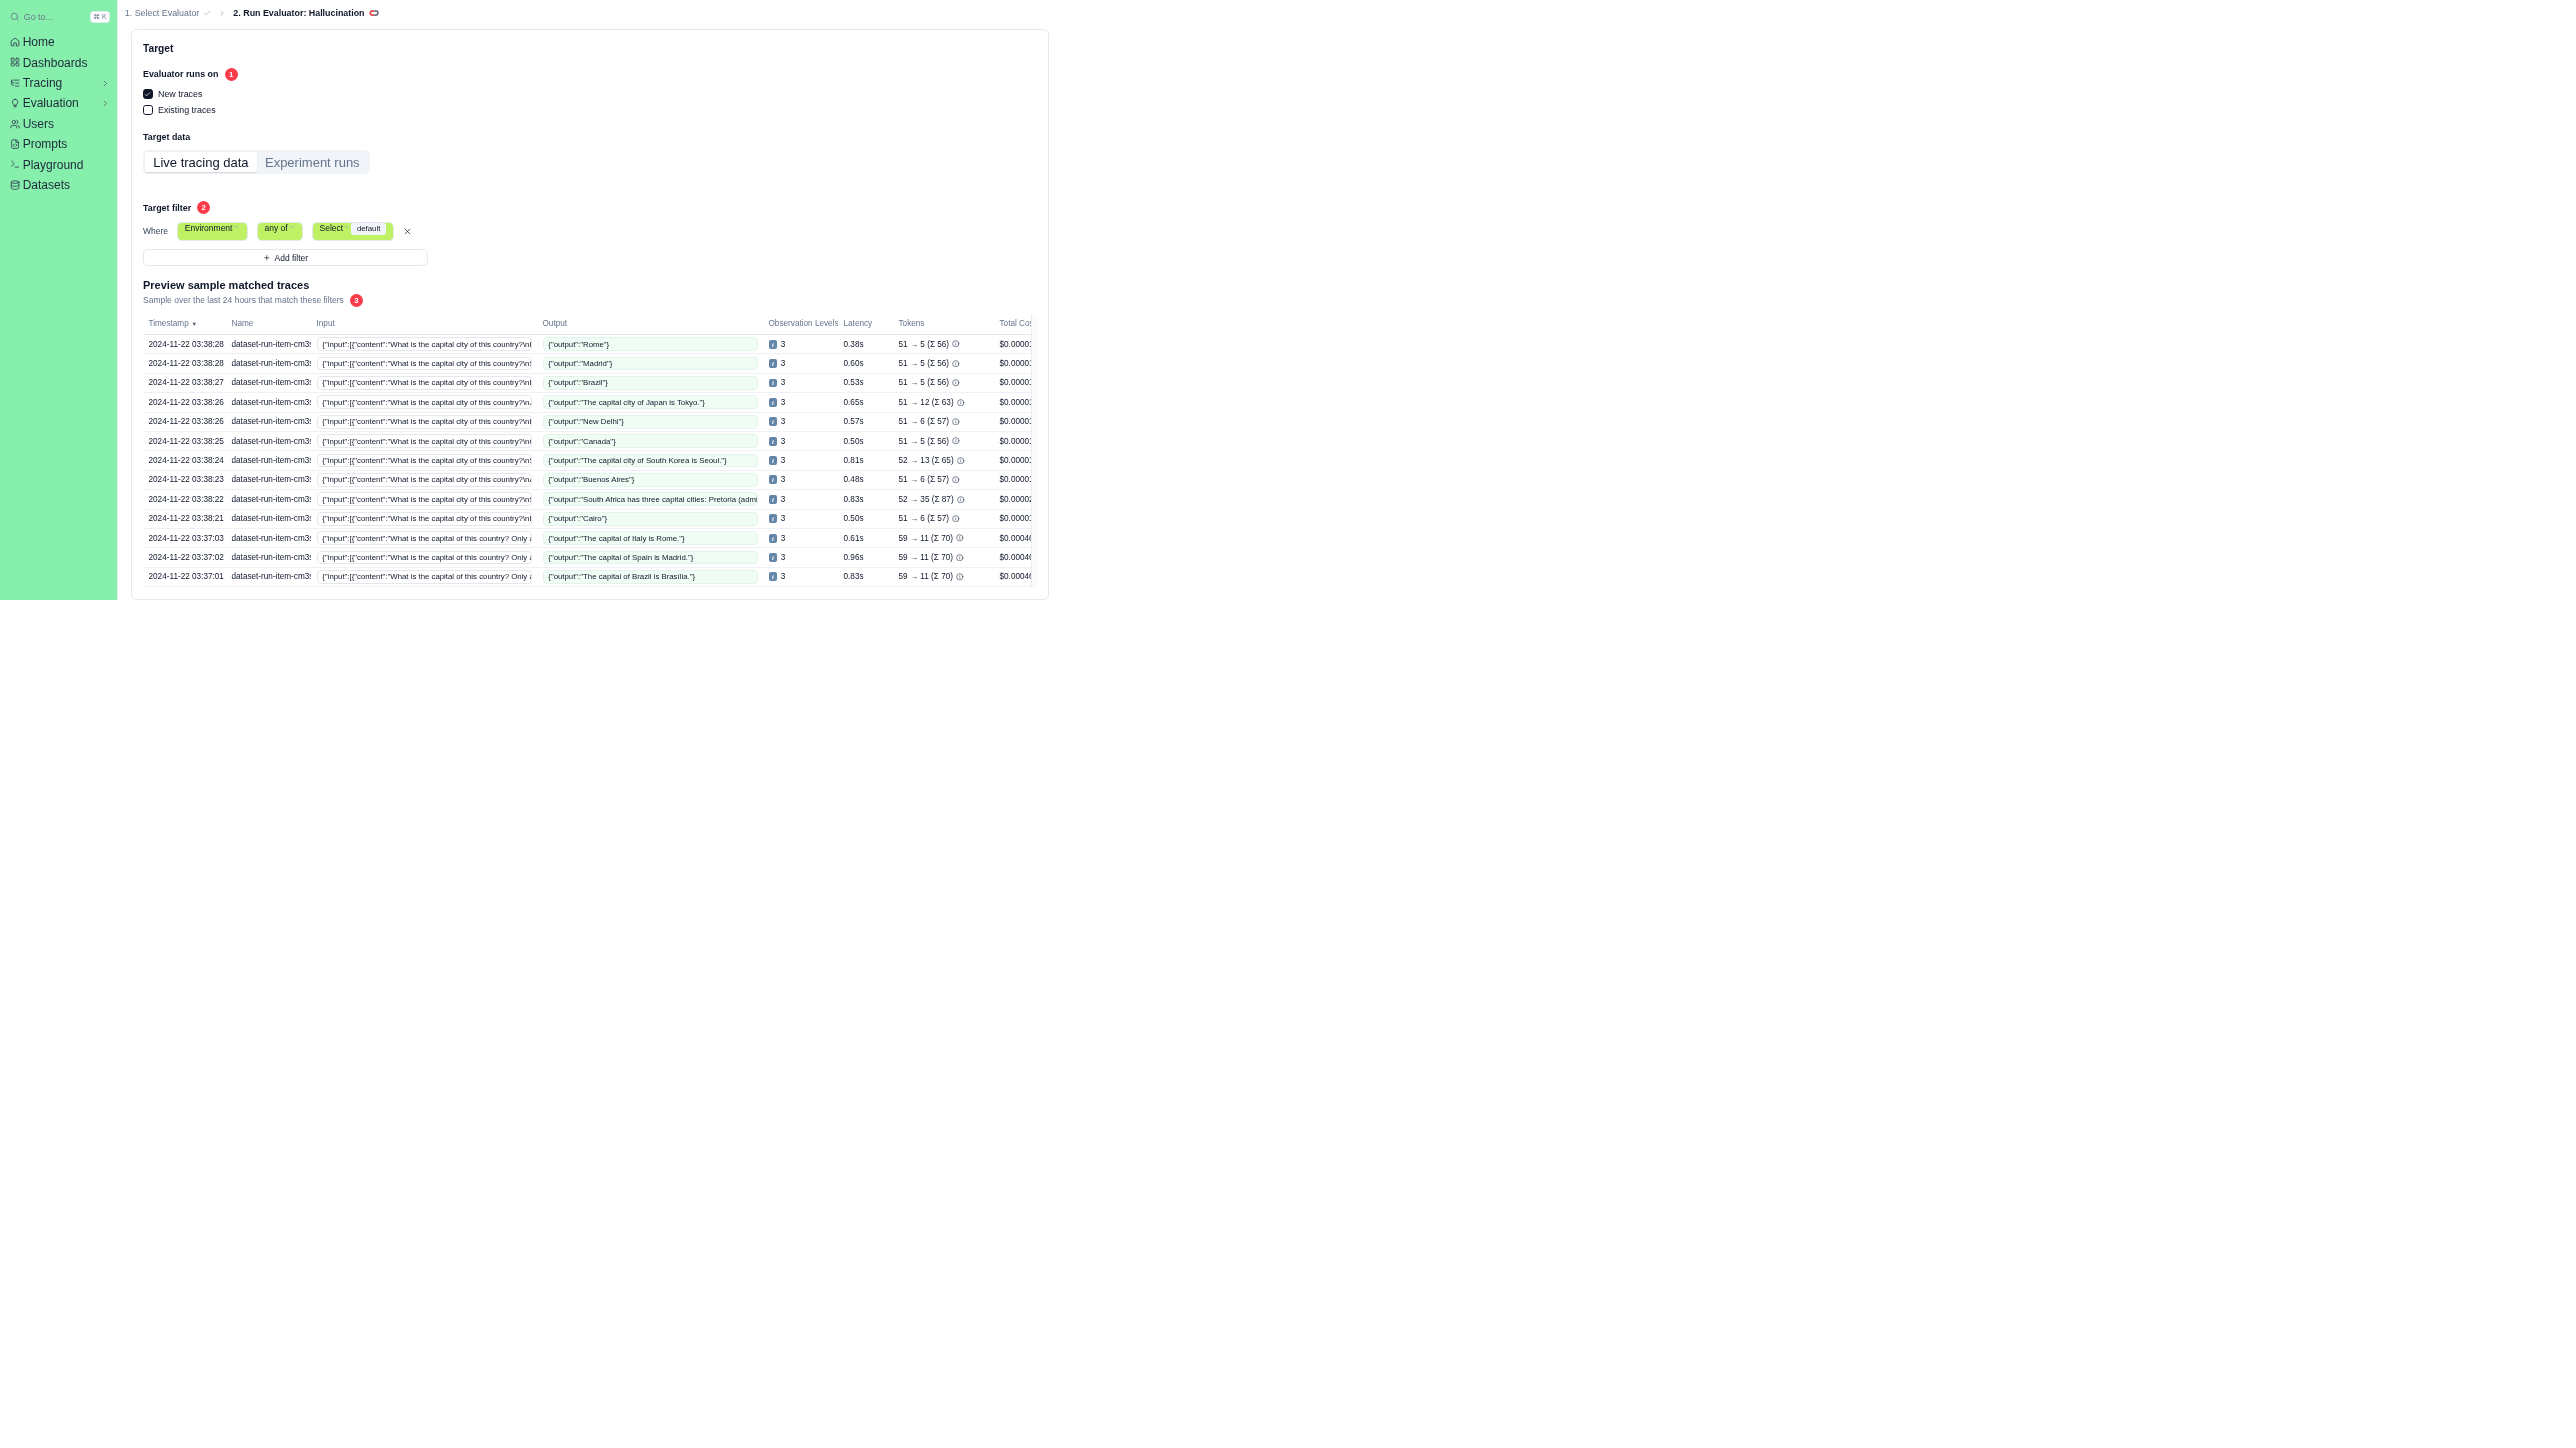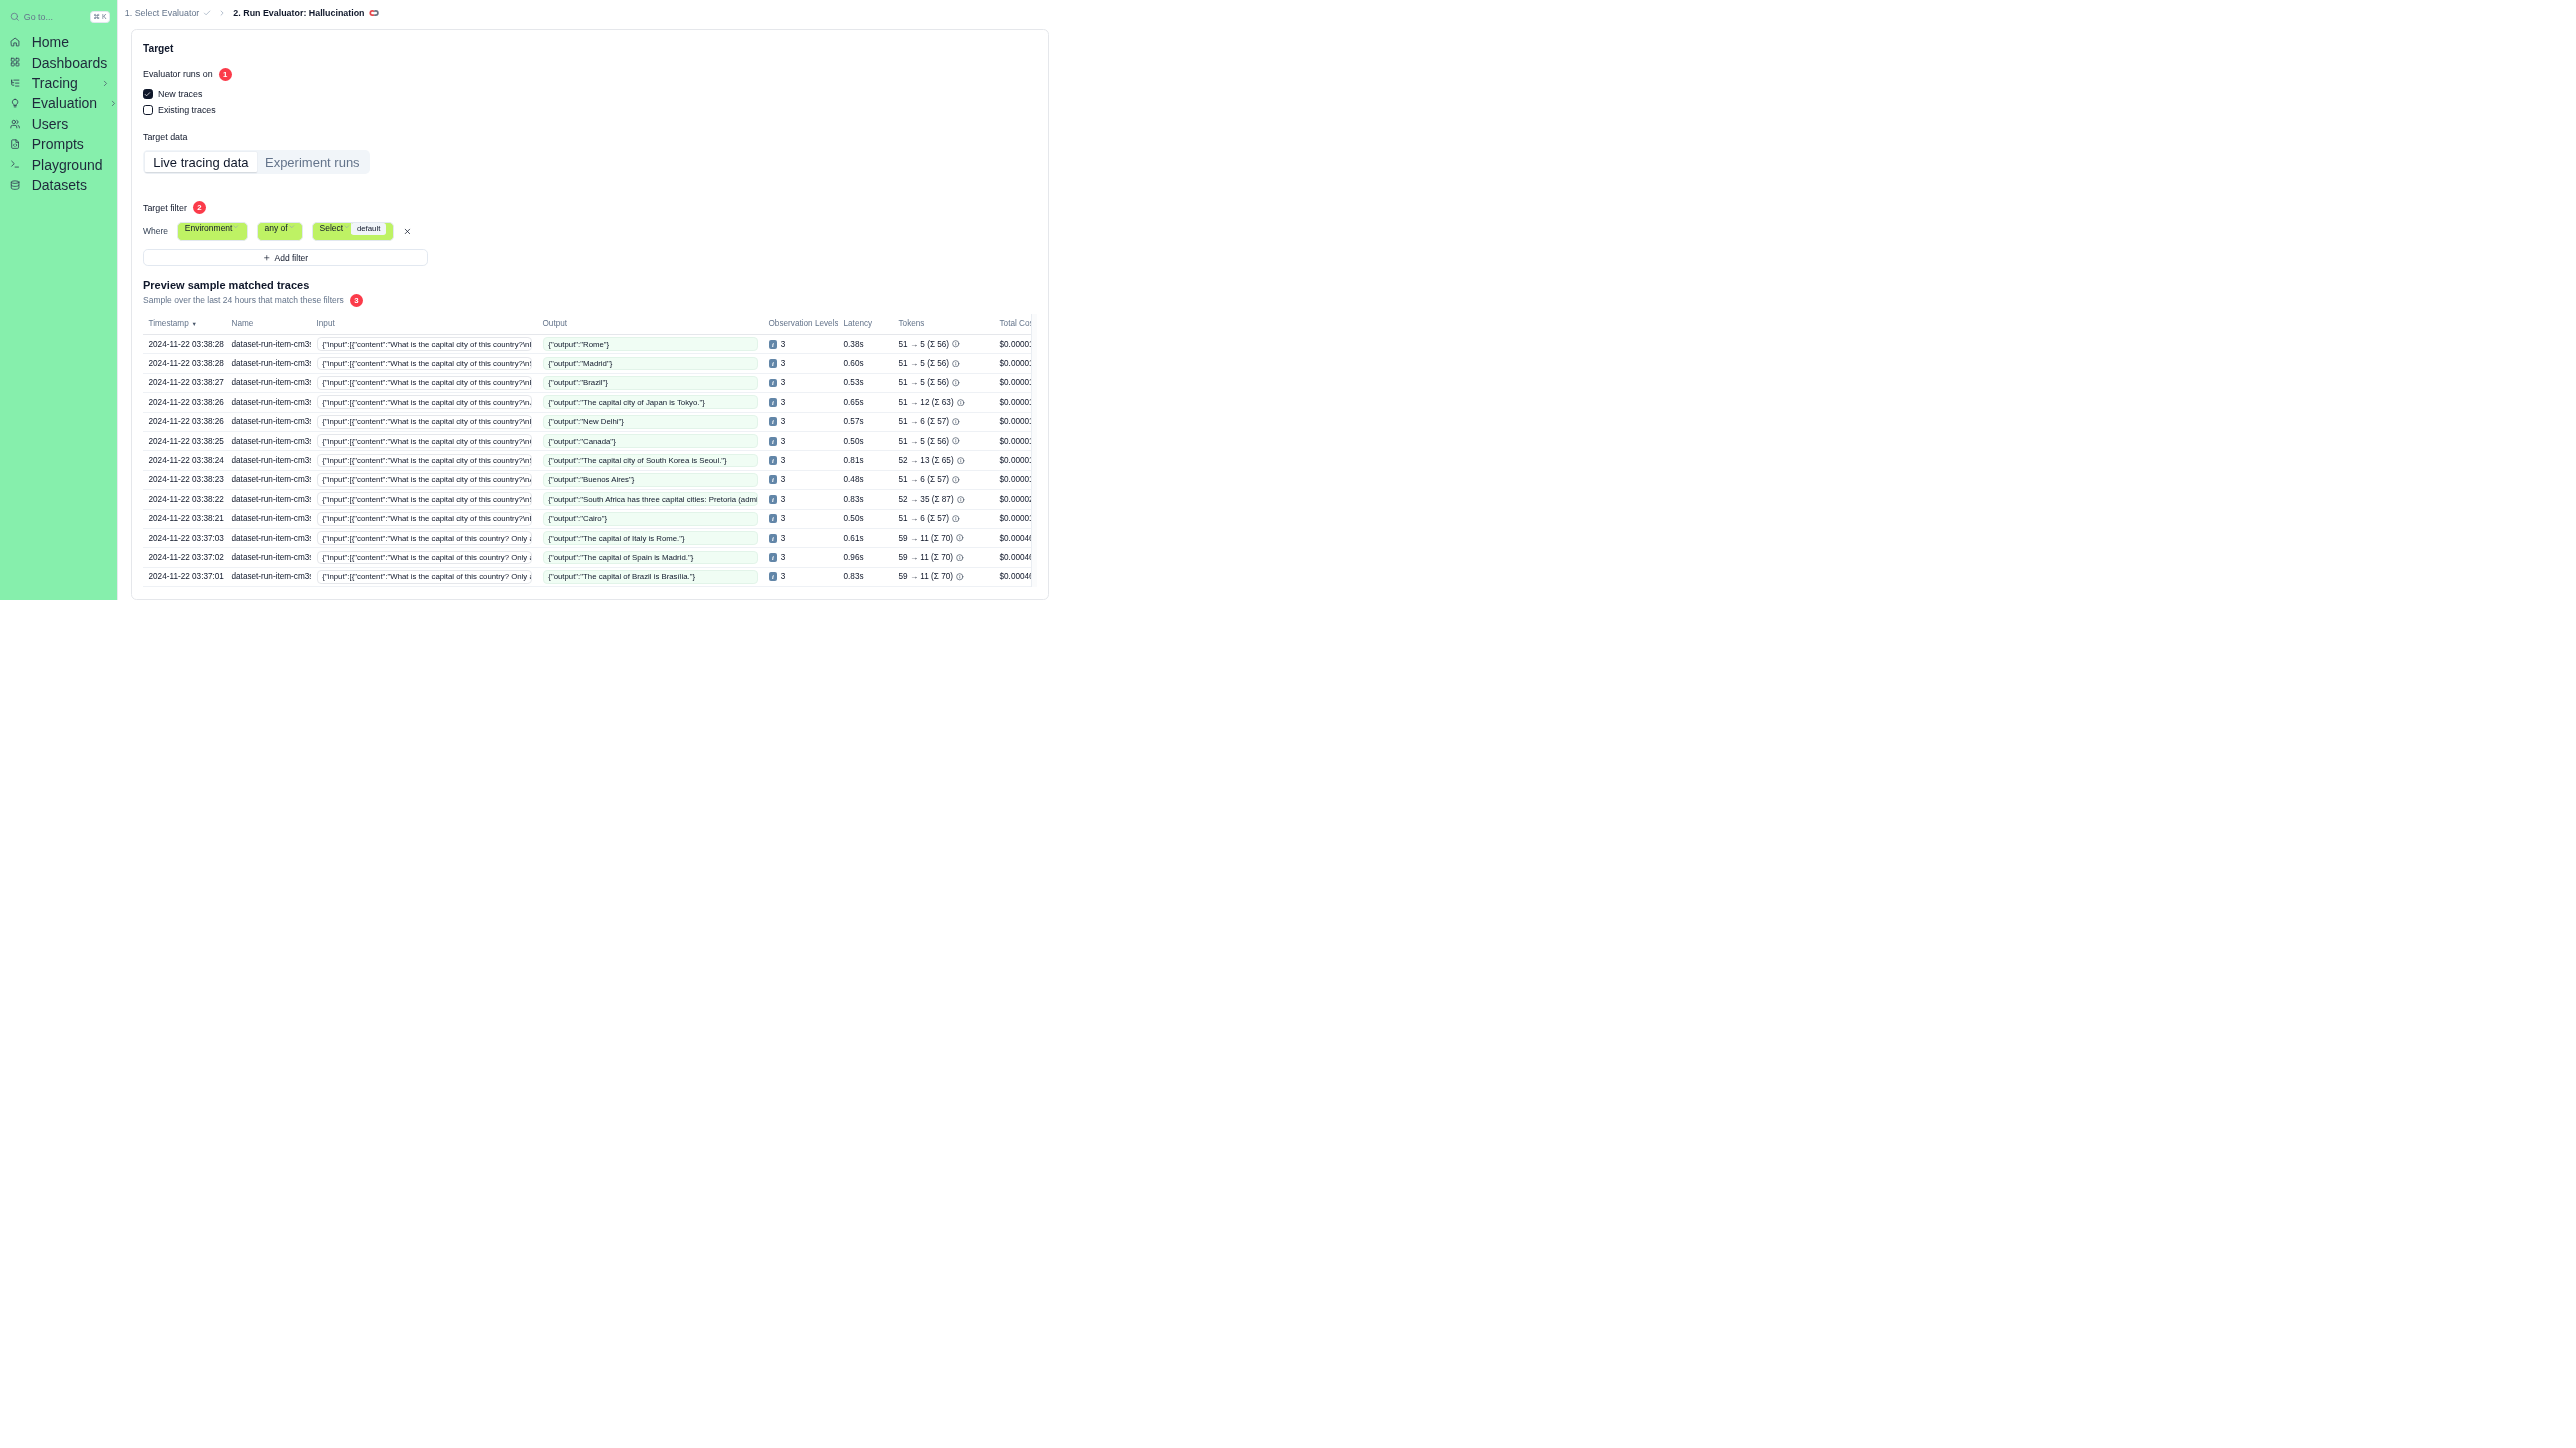--- a/index.html
+++ b/index.html
@@ -6,21 +6,21 @@
   body{width:1060px;height:600px;overflow:hidden;background:#fff;color:#0f172a;
        font-family:"Liberation Sans",sans-serif;display:flex;font-size:8.9px}
   svg{display:block}
   
   .sidebar{width:118px;min-width:118px;box-sizing:border-box;background:#86efac;
            border-right:0.7px solid #e7eaee;padding:8.2px 6.8px 0 9.5px}
   .goto{display:flex;align-items:center;gap:4.8px;color:#64748b;font-size:8.9px;height:17.7px;cursor:pointer}
   .goto kbd{margin-left:auto;border:0.7px solid #e2e8f0;border-radius:3.4px;padding:0.7px 2.7px;
             font-size:6.8px;color:#64748b;background:#fff;font-family:"Liberation Sans",sans-serif}
   .nav{margin-top:6.1px;display:flex;flex-direction:column}
-  .nav-item{display:flex;align-items:center;gap:12px;height:20.4px;font-size:14px;color:#1e293b;
+  .nav-item{display:flex;align-items:center;gap:3px;height:20.4px;font-size:12px;color:#1e293b;
             cursor:pointer;border-radius:4.1px}
   .nicon svg{width:10.2px;height:10.2px;stroke:#334155;fill:none;stroke-width:2;stroke-linecap:round;stroke-linejoin:round}
   .nchev{margin-left:auto;display:none}
   .nav-item.has-chev .nchev{display:flex}
   .nchev svg{width:8.9px;height:8.9px;stroke:#475569;fill:none;stroke-width:2;stroke-linecap:round;stroke-linejoin:round}
   
   .main{flex:1;display:flex;flex-direction:column;min-width:0}
   .pagehdr{height:27px;min-height:27px;background:#f8fafc;border-bottom:0.7px solid #e7eaee;
            display:flex;align-items:center;padding:0 12.3px 0 6.8px}
   .pagehdr h1{font-size:10.6px;font-weight:700;margin:0}
@@ -28,21 +28,21 @@
   .model svg{width:8.9px;height:8.9px;stroke:#334155;fill:none;stroke-width:2;stroke-linecap:round;stroke-linejoin:round}
   .crumbs{height:26px;min-height:26px;display:flex;align-items:center;padding-left:6.8px;gap:6.8px;font-size:8.9px}
   .crumb1{color:#64748b;display:flex;gap:4.1px;align-items:center;cursor:pointer}
   .crumb1 svg,.crumbsep svg{width:8.2px;height:8.2px;stroke:#94a3b8;fill:none;stroke-width:2;stroke-linecap:round;stroke-linejoin:round}
   .crumb2{color:#0f172a;font-weight:700;display:flex;gap:4.8px;align-items:center}
   
   .card{margin:2.7px 11px 0 13px;border:0.7px solid #e5e7eb;border-radius:5.5px;
         padding:9.5px 11px 27px;height:750px;box-sizing:border-box;background:#fff;overflow:hidden}
   .h-target{font-size:10.2px;font-weight:700;margin:4.1px 0 13.6px}
   .lblrow{display:flex;align-items:center;gap:6.1px;margin:11px 0 6.1px}
-  .lbl{font-size:8.9px;font-weight:400}
+  .lbl{font-size:8.9px;font-weight:700}
   .badge{width:13px;height:13px;border-radius:50%;color:#fff;font-size:7.8px;font-weight:700;
          display:flex;align-items:center;justify-content:center}
   .chkrow{display:flex;align-items:center;gap:5.5px;height:14.3px;margin:1.4px 0;cursor:pointer}
   .chk{width:9.5px;height:9.5px;min-width:9.5px;border:1px solid #0f172a;border-radius:2.7px;box-sizing:border-box;
        display:flex;align-items:center;justify-content:center;background:#fff}
   .chk.checked{background:#0f172a}
   .chk svg{width:6.8px;height:6.8px;stroke:#fff;fill:none;stroke-width:2.5;stroke-linecap:round;stroke-linejoin:round}
   .seg{display:inline-flex;background:#f1f5f9;border-radius:4.8px;padding:2px;margin-top:2px}
   .seg .opt{font-size:13px;padding:2.7px 8.2px;border-radius:1px;color:#64748b;cursor:pointer;white-space:nowrap}
   .seg .opt.active{background:#fff;color:#0f172a;font-weight:500;box-shadow:0 0.7px 1.4px rgba(15,23,42,.14)}

